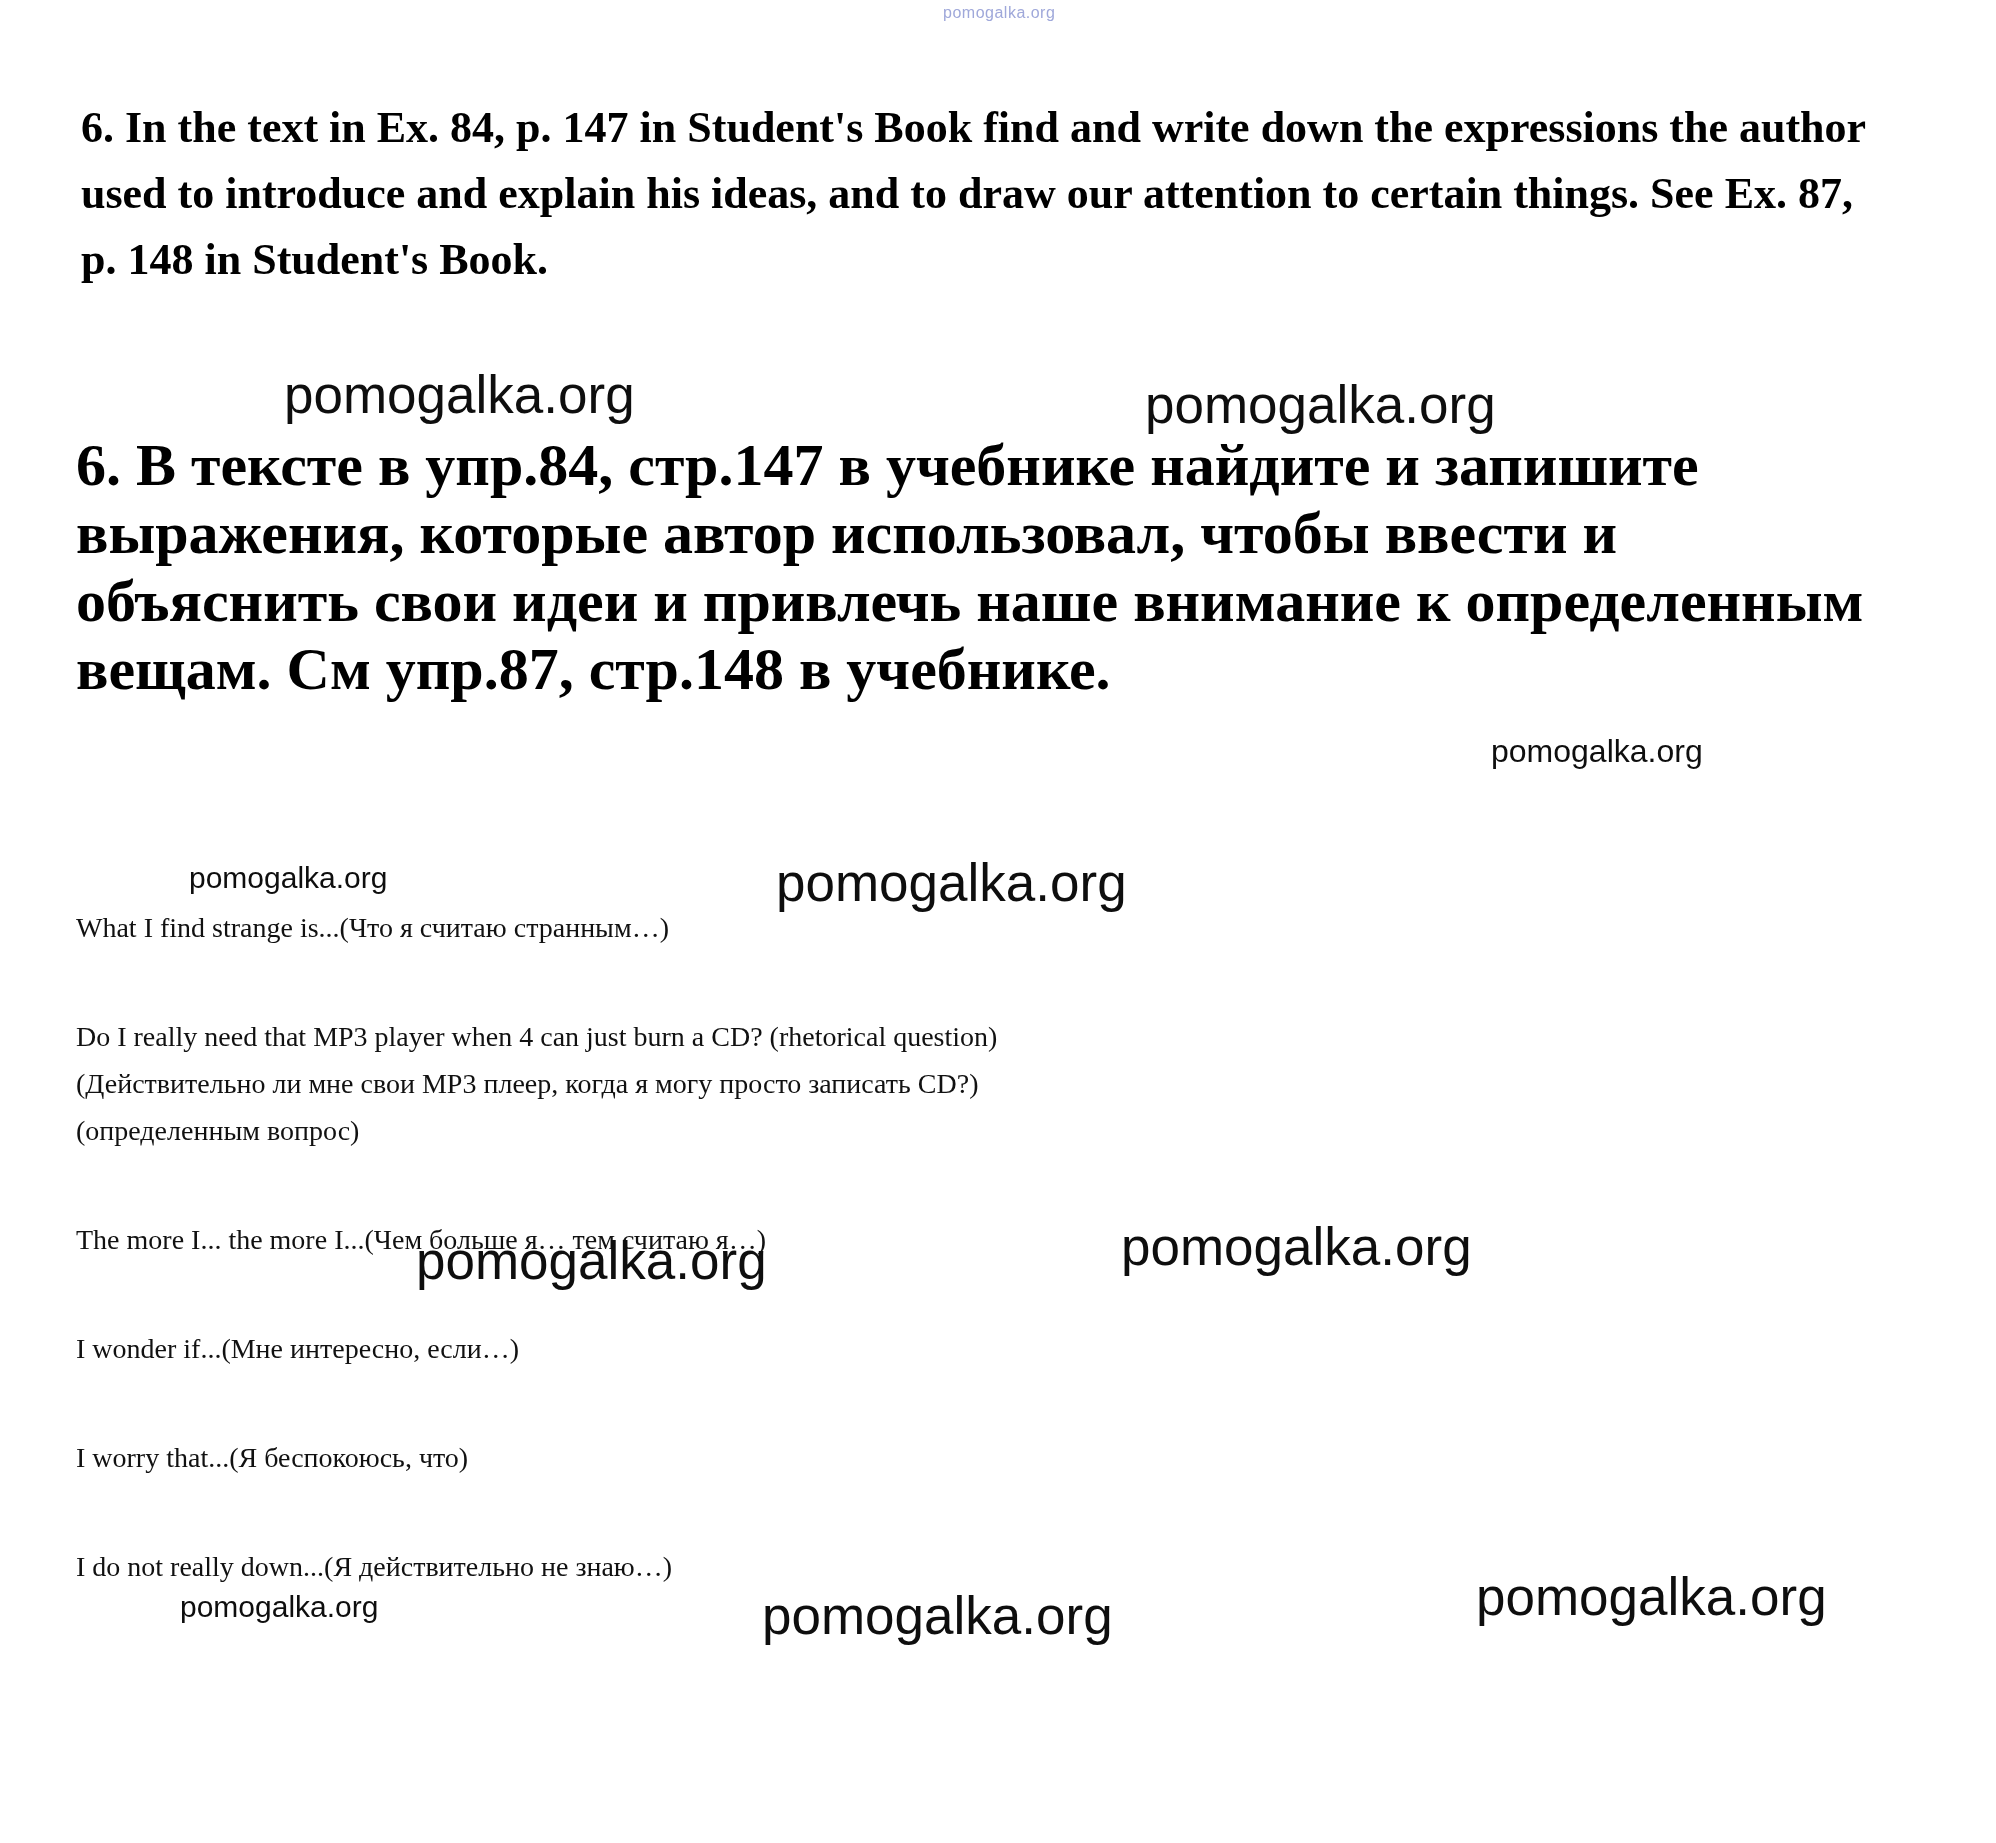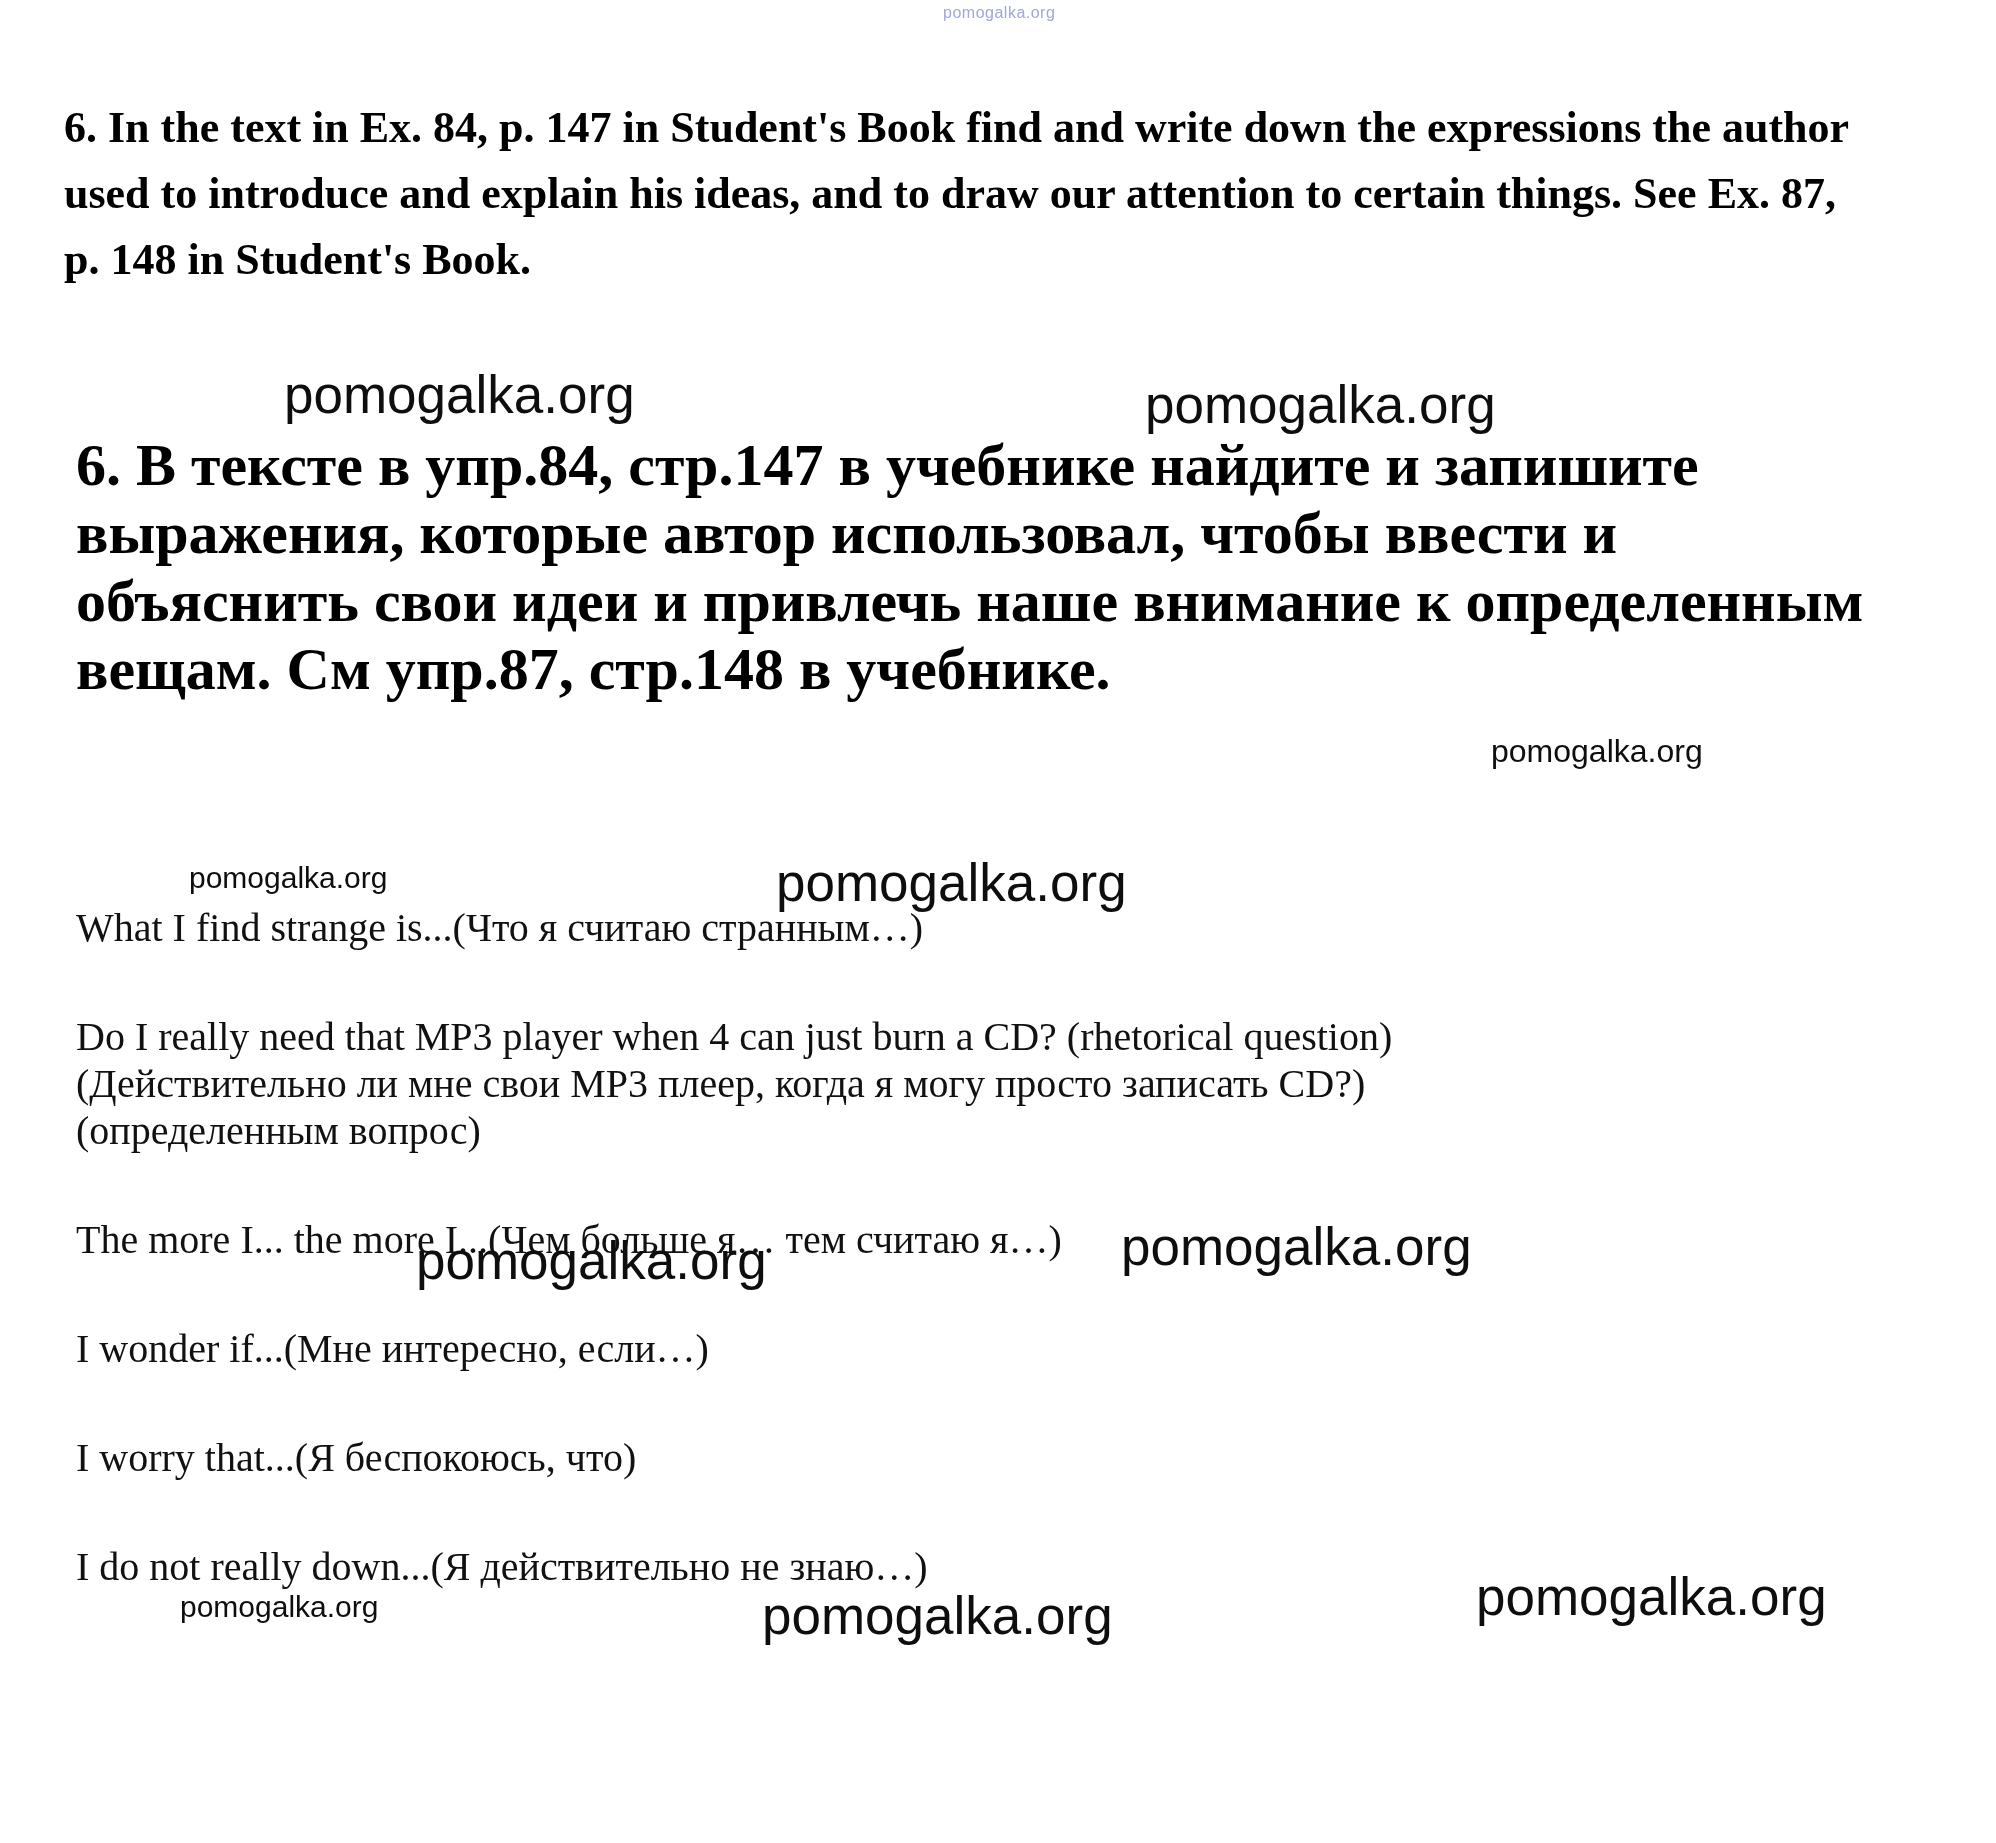--- a/index.html
+++ b/index.html
@@ -28,21 +28,21 @@
     left: 943px;
     font-family: "Liberation Sans", sans-serif;
     font-size: 16px;
     color: #9fa8da;
     letter-spacing: 0.5px;
   }
 
   .task-en {
     position: absolute;
     top: 95px;
-    left: 64px;
+    left: 81px;
     width: 1789px;
     font-family: "Liberation Serif", serif;
     font-weight: bold;
     font-size: 44px;
     line-height: 66px;
     color: #000;
   }
 
   .task-ru {
     position: absolute;
@@ -58,21 +58,21 @@
 
   .answers {
     position: absolute;
     top: 904px;
     left: 76px;
     width: 1855px;
   }
 
   .answer-line {
     font-family: "Liberation Serif", serif;
-    font-size: 40px;
+    font-size: 28px;
     line-height: 47px;
     color: #111;
     margin-bottom: 62px;
     white-space: pre-wrap;
   }
 
   .answer-line.tight {
     margin-bottom: 0;
   }
 

